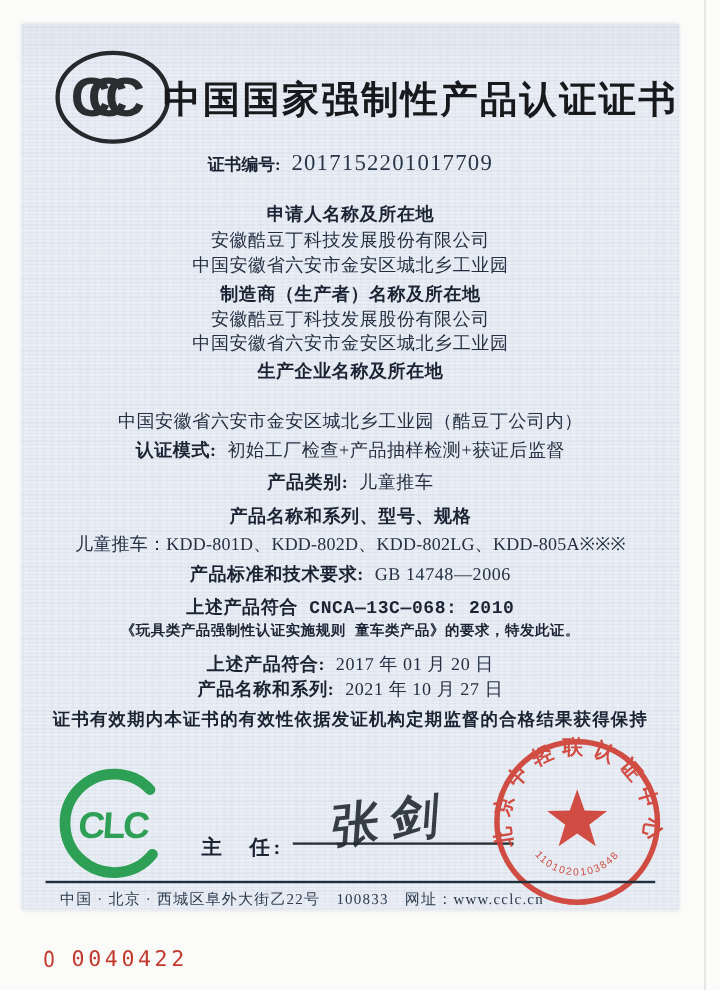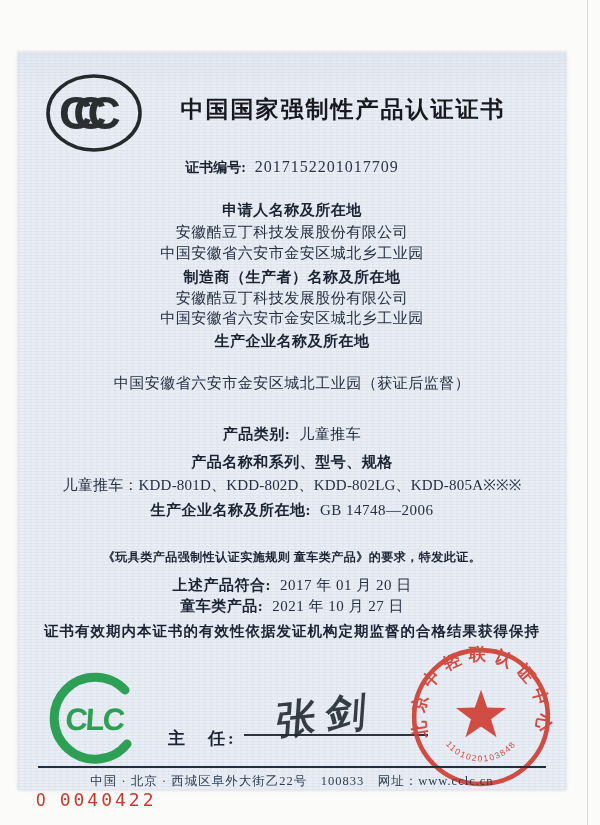--- a/index.html
+++ b/index.html
@@ -3,57 +3,57 @@
 <meta charset="utf-8">
 <style>
   html,body{margin:0;padding:0;}
   body{
     width:600px;height:825px;position:relative;overflow:hidden;
     background:#fbfbfa;
     font-family:"Liberation Serif","DejaVu Serif",serif;
   }
   
   .cert{
-    position:absolute;left:18px;top:52px;width:548px;height:738px;
+    position:absolute;left:18px;top:20px;width:548px;height:738px;
     background:
       repeating-linear-gradient(0deg, rgba(150,170,200,0.10) 0 1px, rgba(255,255,255,0) 1px 3px),
       repeating-linear-gradient(90deg, rgba(170,185,210,0.06) 0 2px, rgba(255,255,255,0) 2px 6px),
       linear-gradient(#e2e8f0, #e9edf4 40px);
     box-shadow:0 0 3px rgba(70,90,120,0.25);
   }
   .scan-edge{position:absolute;top:0;right:12px;width:1px;height:100%;background:#d8d8d6;}
   .ln{position:absolute;left:0;width:100%;text-align:center;white-space:nowrap;
       font-size:15px;color:#243041;letter-spacing:0.5px;}
-  .b{font-weight:bold;color:#1b2433;}
+  .b{font-weight:bold;color:#1b2433;font-family:Liberation Mono, monospace;}
   .lbl{font-weight:bold;margin-right:9px;color:#1b2433;}
   .small{font-size:14px;margin-top:20px;}
   
   .ccc-badge{position:absolute;left:26px;top:20px;width:100px;height:82px;}
   .title{
-    position:absolute;left:118px;top:42px;width:414px;text-align:center;
-    font-size:23px;font-weight:bold;letter-spacing:2px;color:#17191c;white-space:nowrap;
+    position:absolute;left:118px;top:42px;width:414px;text-align:left;
+    font-size:31px;font-weight:bold;letter-spacing:2px;color:#17191c;white-space:nowrap;
   }
   .certno{position:absolute;left:0;top:106px;width:100%;text-align:center;white-space:nowrap;}
-  .certno .num{font-size:16px;color:#2a3547;letter-spacing:1px;}
+  .certno .num{font-size:19px;color:#2a3547;letter-spacing:1px;}
   
   .clc-badge{position:absolute;left:28px;top:616px;width:100px;height:100px;}
   .director{position:absolute;left:150px;top:663px;font-size:17px;font-weight:bold;
             letter-spacing:3px;color:#1b2433;margin-top:12px;}
   .sig-line{position:absolute;left:226px;top:642px;width:184px;height:40px;
             border-bottom:2px solid #2c333b;}
   .signature{
     position:absolute;left:258px;top:636px;font-size:40px;color:#222a33;
     font-weight:600;transform:rotate(-6deg) skewX(-10deg);letter-spacing:10px;
     opacity:0.9;
   }
   .seal{position:absolute;left:387px;top:589px;width:152px;height:152px;opacity:0.92;}
   
   .foot-rule{position:absolute;left:20px;top:714px;width:508px;border-top:2.5px solid #22303e;}
-  .foot-addr{position:absolute;left:0;top:721px;width:100%;text-align:center;
-             font-size:12.5px;color:#2d3c4e;letter-spacing:1px;white-space:nowrap;}
+  .foot-addr{position:absolute;left:0;top:721px;width:100%;text-align:left;
+             font-size:12.5px;color:#2d3c4e;letter-spacing:1px;white-space:nowrap;padding-left:32px;}
   
   .serial{
     position:absolute;left:36px;top:789px;color:#c23b2e;
     font-family:"DejaVu Sans Mono","Liberation Mono",monospace;
     font-size:18px;letter-spacing:3px;display:flex;align-items:center;gap:14px;
   }
   .serial .oh{font-size:16px;letter-spacing:0;transform:scaleY(1.15);}
   svg text{font-family:"Liberation Sans","DejaVu Sans",sans-serif;}
 </style>
 </head>
@@ -74,41 +74,45 @@
 
   <div class="ln b" style="top:149px">申请人名称及所在地</div>
   <div class="ln" style="top:171px">安徽酷豆丁科技发展股份有限公司</div>
   <div class="ln" style="top:192px">中国安徽省六安市金安区城北乡工业园</div>
 
   <div class="ln b" style="top:216px">制造商（生产者）名称及所在地</div>
   <div class="ln" style="top:237px">安徽酷豆丁科技发展股份有限公司</div>
   <div class="ln" style="top:257px">中国安徽省六安市金安区城北乡工业园</div>
 
   <div class="ln b" style="top:280px">生产企业名称及所在地</div>
-  <div class="ln" style="top:322px">中国安徽省六安市金安区城北工业园（获证后监督）</div>
+  <div class="ln" style="top:322px">中国安徽省六安市金安区城北乡工业园（酷豆丁公司内）</div>
 
+  <div class="ln" style="top:346px">
+    <span class="lbl">认证模式:</span><span>初始工厂检查+产品抽样检测+获证后监督</span>
+  </div>
 
   <div class="ln b" style="top:401px">产品名称和系列、型号、规格</div>
 
   <div class="ln" style="top:373px">
     <span class="lbl">产品类别:</span><span>儿童推车</span>
   </div>
   <div class="ln" style="top:422px;letter-spacing:0.2px">儿童推车：KDD-801D、KDD-802D、KDD-802LG、KDD-805A※※※</div>
 
   <div class="ln" style="top:449px">
-    <span class="lbl">生产企业名称及所在地:</span><span>GB 14748—2006</span>
+    <span class="lbl">产品标准和技术要求:</span><span>GB 14748—2006</span>
   </div>
 
+  <div class="ln b" style="top:477px">上述产品符合 CNCA—13C—068:  2010</div>
   <div class="ln b" style="top:497px;font-size:12px">《玩具类产品强制性认证实施规则 童车类产品》的要求，特发此证。</div>
 
   <div class="ln" style="top:524px">
     <span class="lbl">上述产品符合:</span><span>2017 年 01 月 20 日</span>
   </div>
   <div class="ln" style="top:545px">
-    <span class="lbl">童车类产品:</span><span>2021 年 10 月 27 日</span>
+    <span class="lbl">产品名称和系列:</span><span>2021 年 10 月 27 日</span>
   </div>
 
   <div class="ln b" style="top:570px;font-size:14.5px;letter-spacing:1px">证书有效期内本证书的有效性依据发证机构定期监督的合格结果获得保持</div>
 
   <svg class="clc-badge" viewBox="0 0 100 100">
     <path d="M 79,22 A 41,41 0 1 0 81,76" fill="none" stroke="#2ea055" stroke-width="9" stroke-linecap="round"></path>
     <text x="23" y="62" font-size="31" font-weight="bold" letter-spacing="-2" fill="#2ea055" transform="skewX(-4)">CLC</text>
   </svg>
 
   <div class="director">主　任:</div>

